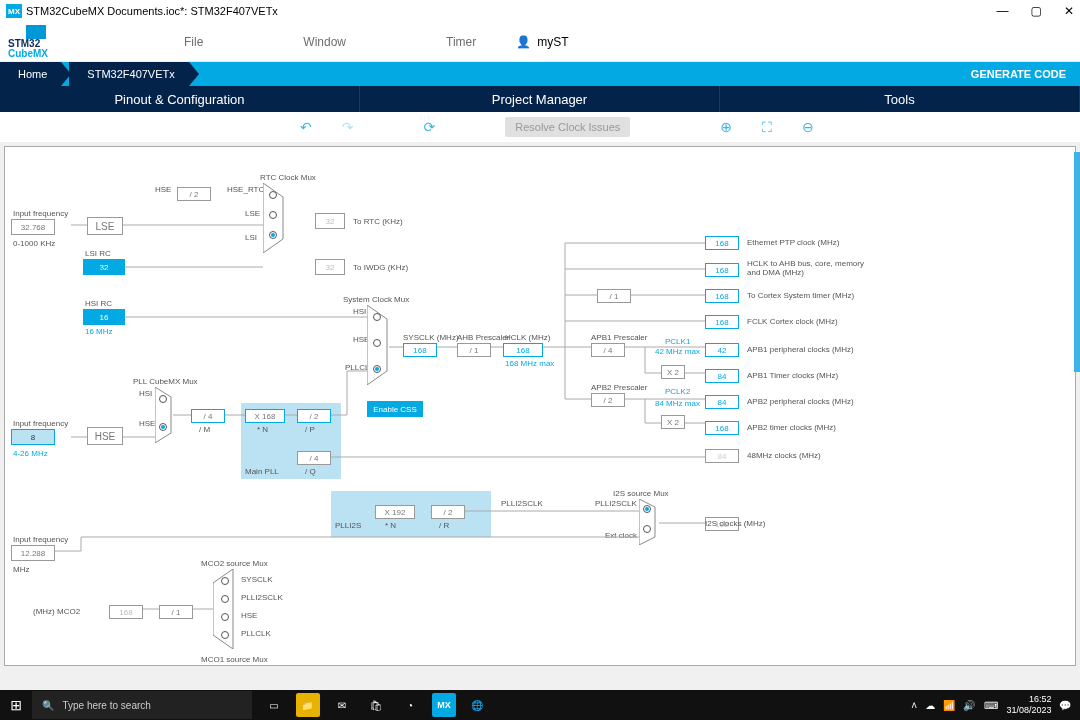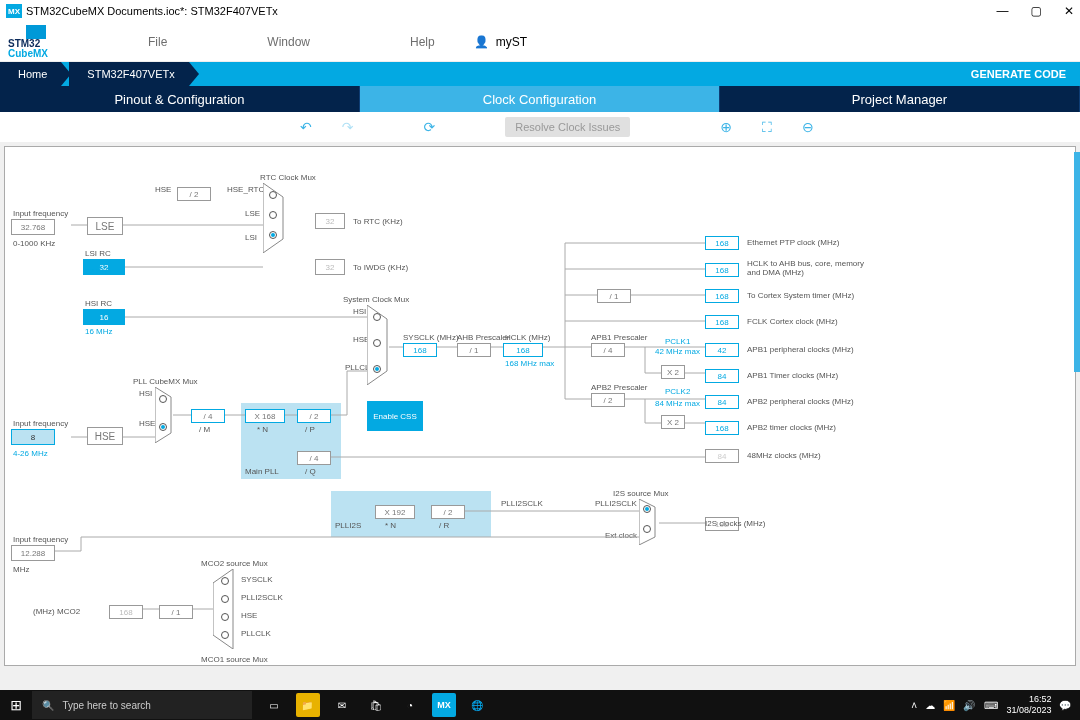--- a/index.html
+++ b/index.html
@@ -10,21 +10,21 @@
 .titlebar .iconbox { width: 16px; height: 14px; background: #03a9e2; color: #fff; font-size: 8px; font-weight: bold; display: flex; align-items: center; justify-content: center; margin-right: 4px; }
 .titlebar .wincontrols { margin-left: auto; display: flex; gap: 22px; font-size: 12px; }
 .titlebar .wincontrols span { cursor: pointer; }
 
 
 .menubar { height: 40px; background: #fff; display: flex; align-items: center; border-bottom: 1px solid #eee; }
 .logo { width: 56px; margin-left: 8px; }
 .logo .cube { width: 20px; height: 14px; background: #0099d8; margin-left: 18px; }
 .logo .l1 { color: #0b2a5a; font-weight: bold; font-size: 10px; line-height: 10px; }
 .logo .l2 { color: #03a9e2; font-weight: bold; font-size: 10px; line-height: 10px; }
-.menuitems { display: flex; gap: 100px; margin-left: 84px; color: #6e6e6e; font-size: 12px; }
+.menuitems { display: flex; gap: 100px; margin-left: 120px; color: #6e6e6e; font-size: 12px; }
 .mystack { margin-left: 40px; display: flex; align-items: center; gap: 6px; font-size: 12px; }
 .menuicons { margin-left: auto; display: flex; gap: 14px; align-items: center; margin-right: 8px; }
 .menuicons .ci { width: 20px; height: 20px; display: flex; align-items: center; justify-content: center; font-size: 16px; }
 .fb { background: #1877f2; border-radius: 3px; color: #fff; }
 .yt { background: #f00; border-radius: 3px; color: #fff; }
 .tw { color: #1da1f2; }
 .gh { color: #000; }
 .st { color: #03234b; font-weight: bold; font-style: italic; }
 .life { border: 2px solid #888; border-radius: 50%; width: 20px; height: 20px; font-size: 8px; display: flex; align-items: center; justify-content: center; }
 
@@ -86,21 +86,21 @@
 
 <div class="menubar">
   <div class="logo">
     <div class="cube"></div>
     <div class="l1">STM32</div>
     <div class="l2">CubeMX</div>
   </div>
   <div class="menuitems">
     <span>File</span>
     <span>Window</span>
-    <span>Help</span>
+    <span>Timer</span>
   </div>
   <div class="mystack">
     <span>👤</span>
     <span>myST</span>
   </div>
 </div>
 
 <div class="crumbs">
   <div class="crumb">
       <span>Home</span>
@@ -110,25 +110,25 @@
     </div>
   <div class="cta">
       <span>GENERATE CODE</span>
     </div>
 </div>
 
 <div class="tabs">
   <div class="tab">
       <span>Pinout &amp; Configuration</span>
     </div>
-  <div class="tab active">
-      <span>Clock Configuration</span>
-    </div>
   <div class="tab">
       <span>Project Manager</span>
+    </div>
+  <div class="tab">
+      <span>Tools</span>
     </div>
 </div>
 
 <div class="toolbar">
   <span class="i">↶</span>
   <span class="i" style="opacity:.4">↷</span>
   <span class="i" style="margin-left:40px">⟳</span>
   <div class="resolve"><span>Resolve Clock Issues</span></div>
   <div class="right">
     <span class="i">⊕</span>
@@ -207,21 +207,21 @@
   <div class="dlabel" style="left:338px;top:148px">System Clock Mux</div>
   <div class="dlabel" style="left:348px;top:160px">HSI</div>
   <div class="dlabel" style="left:348px;top:188px">HSE</div>
   <div class="dlabel" style="left:340px;top:216px">PLLCLK</div>
   <svg class="muxshape" style="left:362px;top:158px" width="24" height="80">
       <polygon points="0,0 20,14 20,66 0,80" fill="#fff" stroke="#888"></polygon>
     </svg>
   <div class="radio" style="left:368px;top:166px"></div>
   <div class="radio" style="left:368px;top:192px"></div>
   <div class="radio on" style="left:368px;top:218px"></div>
-  <div class="dbox bfill" style="left:362px;top:254px;width:56px;height:30px">Enable CSS</div>
+  <div class="dbox bfill" style="left:362px;top:254px;width:56px;height:16px">Enable CSS</div>
 
   <div class="dlabel" style="left:398px;top:186px">SYSCLK (MHz)</div>
   <div class="dbox blue" style="left:398px;top:196px;width:34px;height:14px">168</div>
   <div class="dlabel" style="left:452px;top:186px">AHB Prescaler</div>
   <div class="dbox" style="left:452px;top:196px;width:34px;height:14px">/ 1</div>
   <div class="dlabel" style="left:500px;top:186px">HCLK (MHz)</div>
   <div class="dbox blue" style="left:498px;top:196px;width:40px;height:14px">168</div>
   <div class="dlabel blue" style="left:500px;top:212px">168 MHz max</div>
 
   <div class="dlabel" style="left:586px;top:186px">APB1 Prescaler</div>

